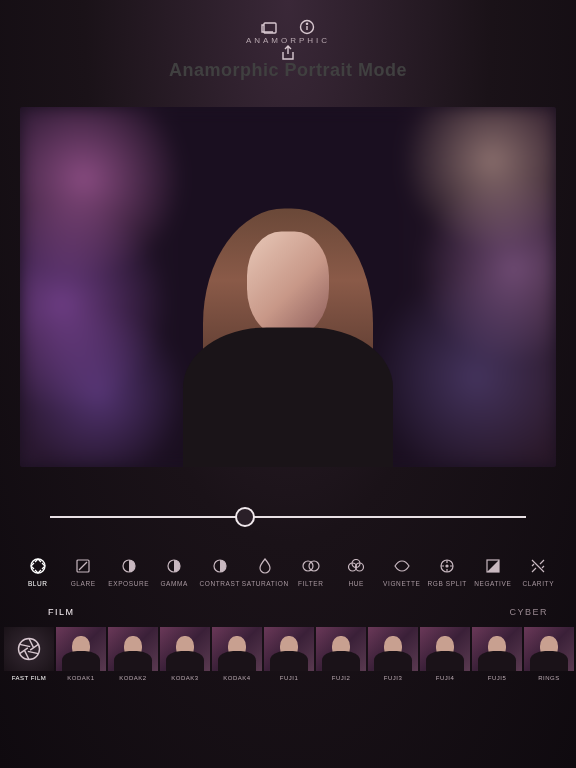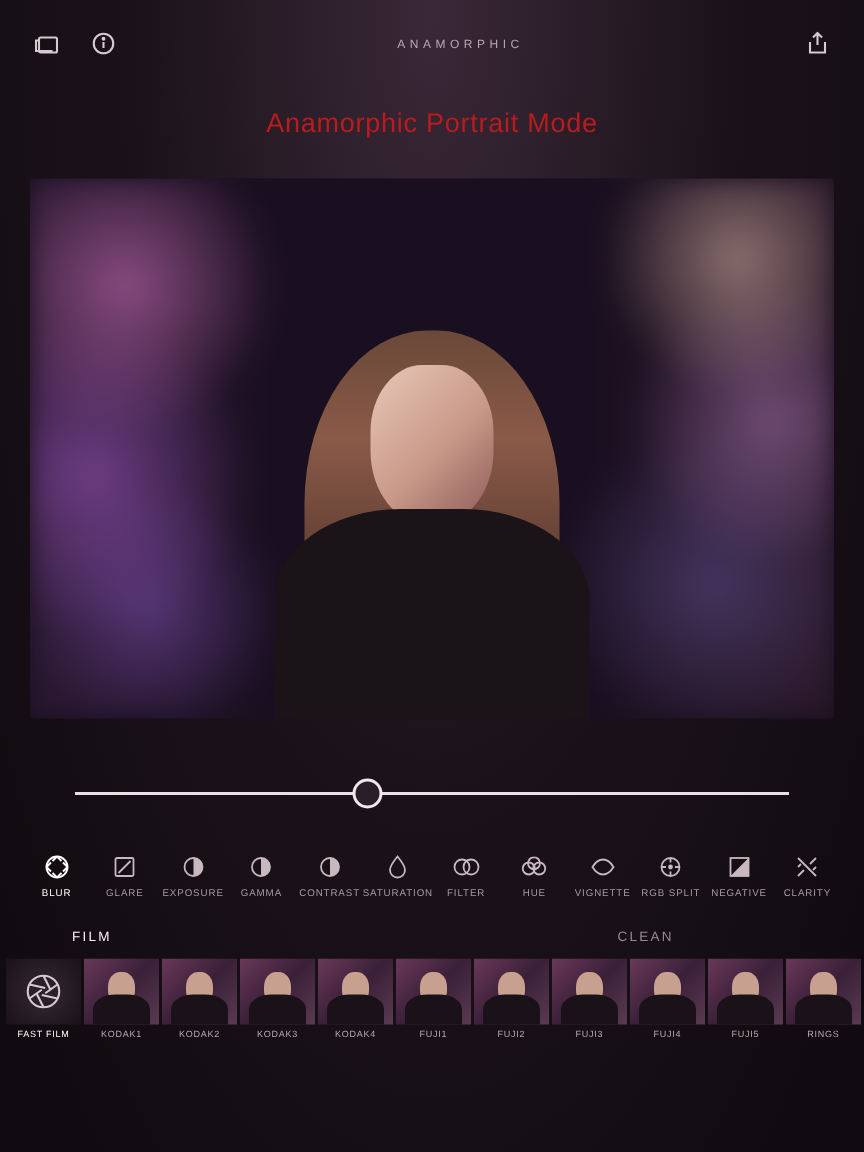--- a/index.html
+++ b/index.html
@@ -11,20 +11,21 @@
       color: #e8e0e4;
       overflow: hidden;
       position: relative;
     }
     .topbar {
       display: flex;
       justify-content: space-between;
       align-items: center;
       padding: 18px 22px 8px;
       height: 48px;
+      flex-direction: column;
     }
     .topbar-left { display: flex; gap: 20px; align-items: center; }
     .brand {
       font-size: 8px;
       letter-spacing: 3px;
       color: #b8a8b0;
       font-weight: 300;
     }
     .icon-btn {
       width: 18px; height: 18px;
@@ -37,23 +38,23 @@
       padding: 4px 0 12px;
     }
     .hero-title {
       font-size: 27px;
       letter-spacing: 7px;
       font-weight: 200;
       color: #f0e8ec;
     }
     .hero-sub {
       font-size: 18px;
-      font-weight: 400;
-      color: #b91c1c;
-      margin-top: 20px;
+      font-weight: 700;
+      color: #404040;
+      margin-top: 8px;
       letter-spacing: 0.5px;
     }
     .preview {
       margin: 14px 20px 0;
       height: 360px;
       border-radius: 2px;
       background: #1a1020;
       position: relative;
       overflow: hidden;
     }
@@ -372,21 +373,21 @@
         <svg width="14" height="14" viewBox="0 0 14 14" fill="none" stroke="currentColor" stroke-width="1.2">
           <path d="M1 1 L13 13 M1 13 L5 9 M9 5 L13 1 M1 7 L3 5 M11 9 L13 7"></path>
         </svg>
       </div>
       <div class="tool-label">CLARITY</div>
     </div>
   </div>
 
 <div class="categories" id="categories-row">
     <div class="category active cat-film">FILM</div>
-    <div class="category">CLEAN</div>
+    <div class="category cat-cyber">CYBER</div>
   </div>
 
 <div class="presets" id="presets-row">
     <div class="preset active">
       <div class="preset-thumb">
         <svg class="aperture-svg" viewBox="0 0 24 24" fill="none" stroke="#d8c8d0" stroke-width="1.2">
           <circle cx="12" cy="12" r="9"></circle>
           <path d="M12 3 L16 11 M20 8 L13 13 M20 16 L11 14 M12 21 L8 13 M4 16 L11 11 M4 8 L13 10"></path>
         </svg>
       </div>

